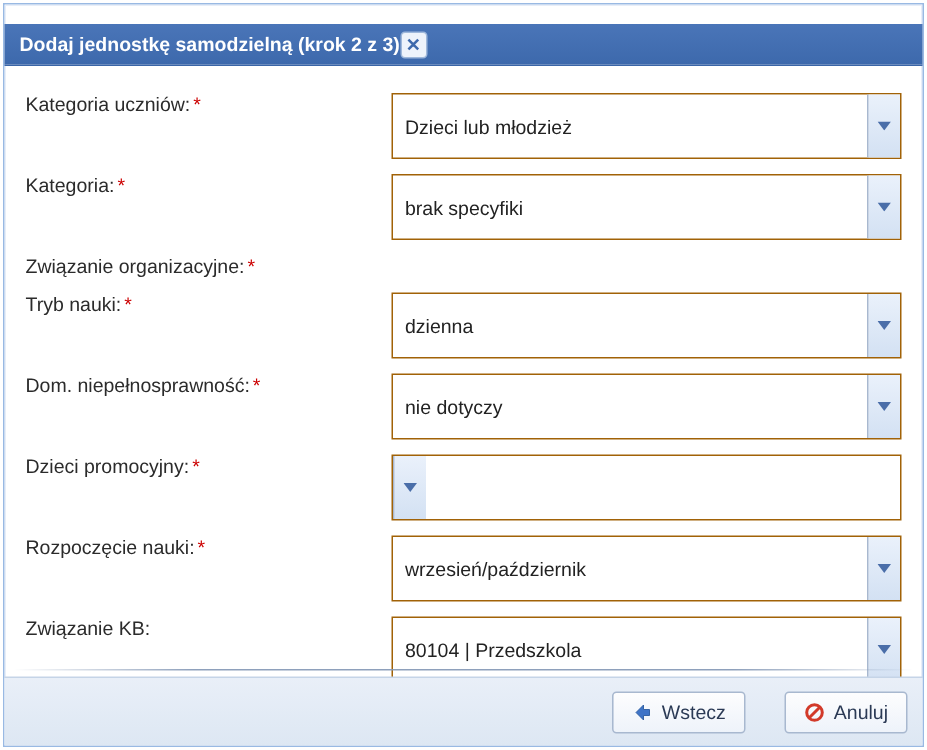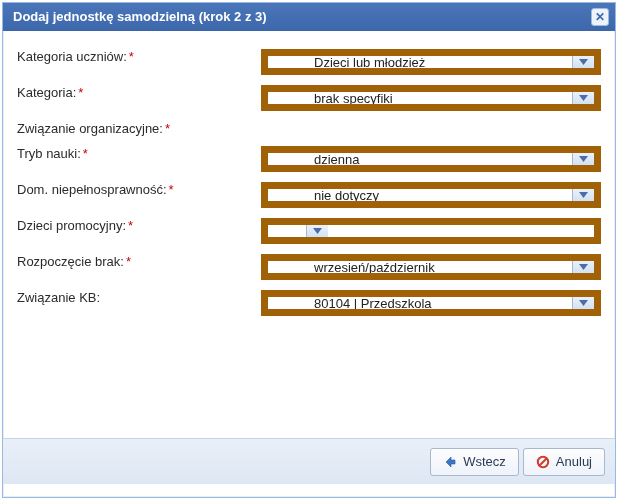--- a/index.html
+++ b/index.html
@@ -20,23 +20,23 @@
     border: 1px solid #99b9e3;
     background: #fff;
     position: relative;
     box-shadow: 0 0 0 1px #e8eef8 inset;
   }
   .titlebar {
     background: linear-gradient(#4a75b8, #3d69ac);
     height: 28px;
     display: flex;
     align-items: center;
-    justify-content: space-between;
     padding: 0 6px 0 10px;
     border-bottom: 1px solid #3a65a7;
+    margin-top: 13px;
   }
   .titlebar-text {
     color: #fff;
     font-weight: bold;
     font-size: 13px;
   }
   .close-btn {
     width: 18px;
     height: 18px;
     background: #eef3fb;
@@ -64,25 +64,24 @@
     color: #2b2b2b;
     font-size: 13px;
   }
   .req {
     color: #c00;
     margin-left: 2px;
   }
   .combo {
     flex: 1;
     display: flex;
-    height: 26px;
-    border: 7px solid #a16207;
+    height: 44px;
+    border: 1px solid #a16207;
     background: #fff;
     position: relative;
-    padding-left: 38px;
   }
   .combo input {
     flex: 1;
     border: none;
     outline: none;
     padding: 0 8px;
     font-family: inherit;
     font-size: 13px;
     color: #222;
     background: transparent;
@@ -105,28 +104,28 @@
     left: 6px;
     right: 6px;
     bottom: 50px;
     height: 1px;
     background: linear-gradient(to right, rgba(180,195,215,0), rgba(130,150,180,0.9) 20%, rgba(130,150,180,0.9) 80%, rgba(180,195,215,0));
   }
   .footer {
     position: absolute;
     left: 0;
     right: 0;
-    bottom: 13px;
+    bottom: 0;
     height: 46px;
     background: linear-gradient(#e9eff8, #dde7f3);
     border-top: 1px solid #c5d4e7;
     display: flex;
     align-items: center;
     justify-content: flex-end;
-    gap: 4px;
+    gap: 26px;
     padding: 0 10px;
   }
   .btn {
     height: 28px;
     padding: 0 12px;
     background: linear-gradient(#fdfdfe, #eef3fa);
     border: 1px solid #a8b8cf;
     border-radius: 3px;
     display: flex;
     align-items: center;
@@ -222,21 +221,21 @@
         <div class="trigger">
           <svg viewBox="0 0 9 6">
               <path d="M0 0 L9 0 L4.5 6 Z" fill="#4a6ea9"></path>
             </svg>
         </div>
       </div>
     </div>
 
     <div class="form-row">
       <div class="form-label">
-        <span>Rozpoczęcie brak:</span><span class="req">*</span>
+        <span>Rozpoczęcie nauki:</span><span class="req">*</span>
       </div>
       <div class="combo">
         <input type="text" value="wrzesień/październik" style="">
         <div class="trigger">
           <svg viewBox="0 0 9 6">
               <path d="M0 0 L9 0 L4.5 6 Z" fill="#4a6ea9"></path>
             </svg>
         </div>
       </div>
     </div>

